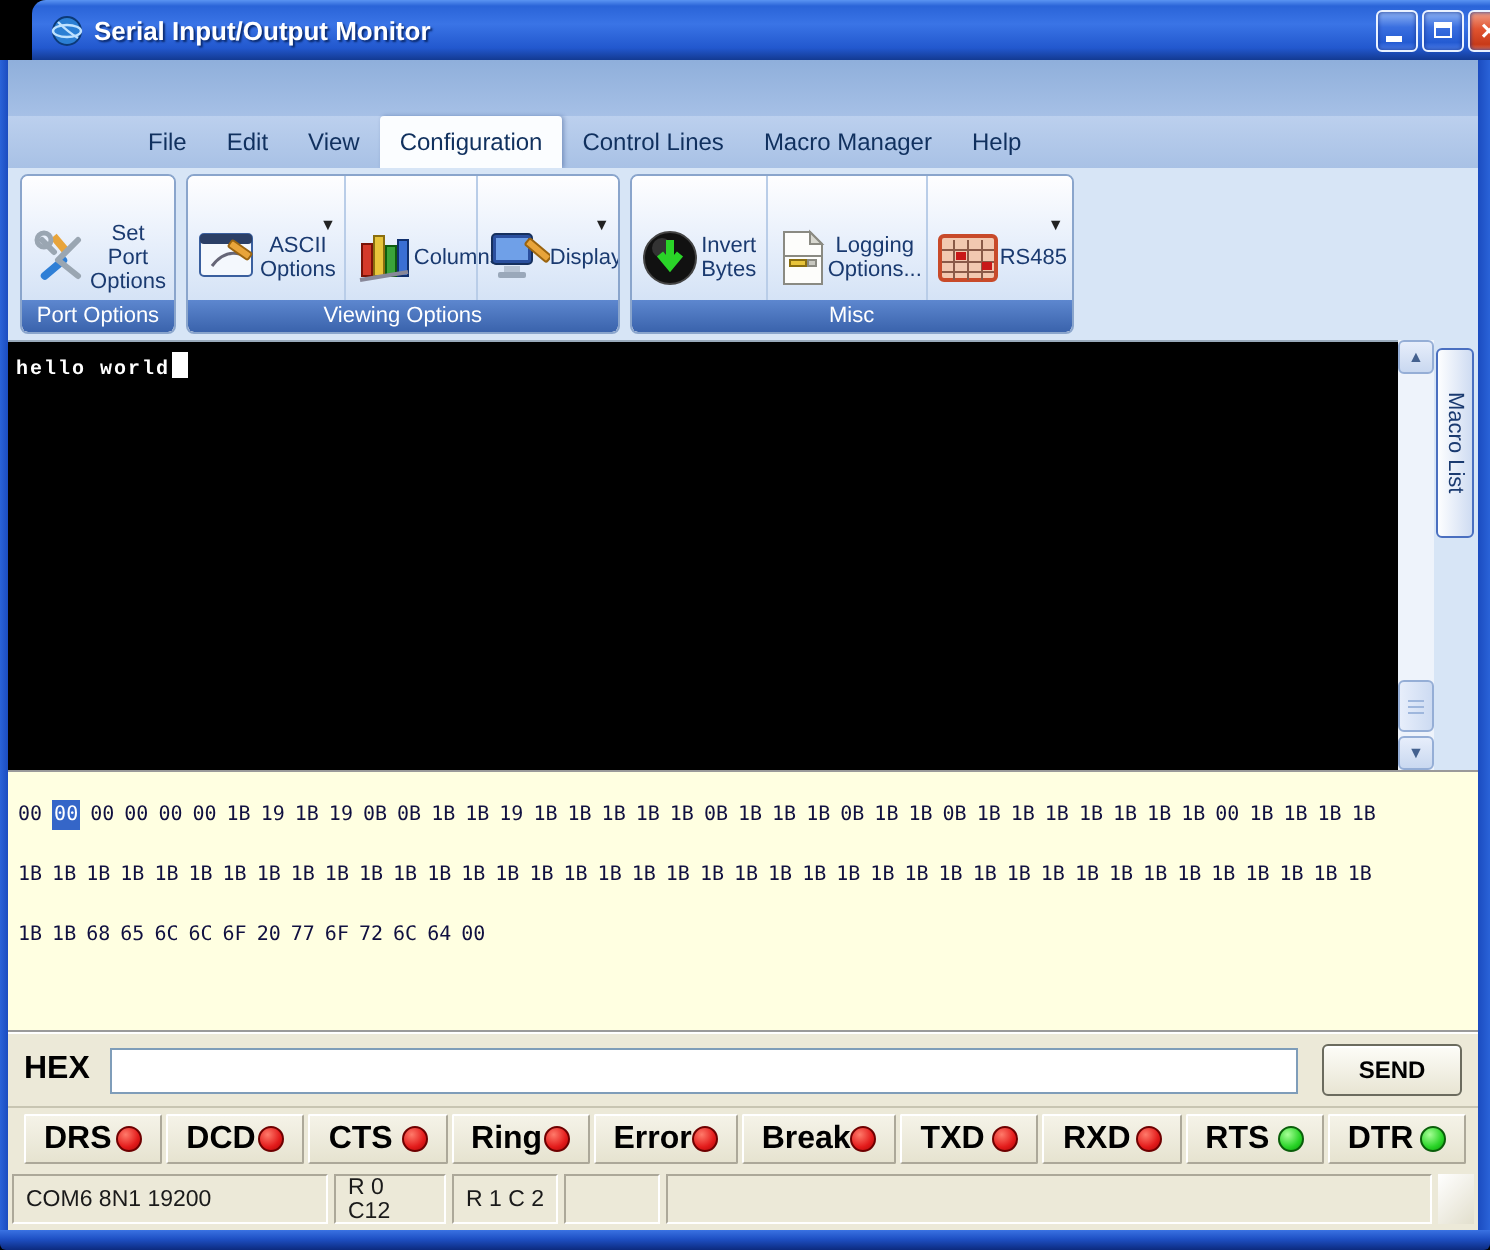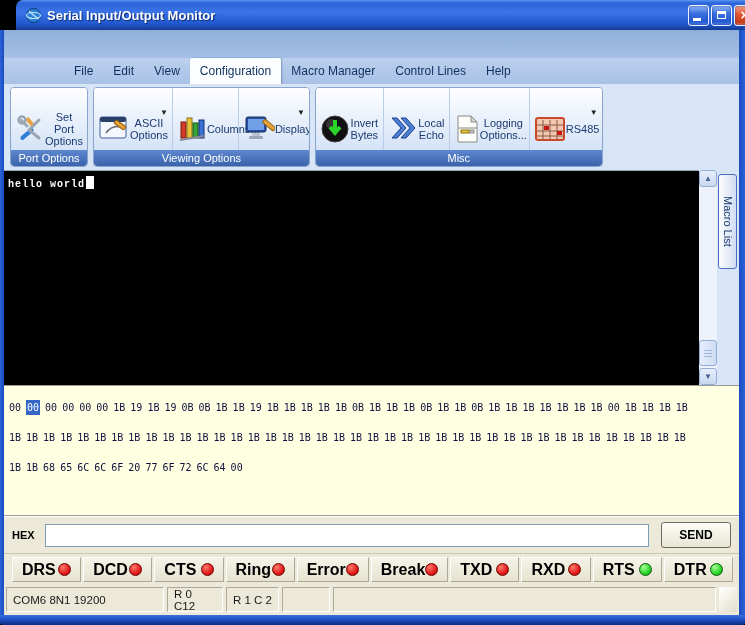--- a/index.html
+++ b/index.html
@@ -74,21 +74,21 @@
 
   
   .hexdump { height:131px; background:#FFFFE1; border-top:1px solid #9a9a9a; border-bottom:1px solid #9a9a9a;
     font-family:"DejaVu Sans Mono",monospace; font-size:10px; color:#101040; padding:7px 5px; overflow:hidden; }
   .hexline { white-space:nowrap; line-height:30px; height:30px; }
   .byte { margin-right:5px; }
   .byte.sel { background:#3566c8; color:#fff; padding:2px 1px; }
 
   
   .hexrow { height:37px; background:#ece9d8; display:flex; align-items:center; padding:0 8px; border-top:1px solid #fff; }
-  .hexrow .hexlabel { font-weight:bold; font-size:11px; color:#000; margin-right:10px; }
+  .hexrow .hexlabel { font-weight:bold; font-size:16px; color:#000; margin-right:10px; }
   .hexrow input { flex:1; height:23px; border:1px solid #7f9db9; background:#fff; font-size:12px; padding:0 4px; margin-right:12px; }
   .sendbtn { width:70px; height:26px; border:1px solid #6b6b5e; border-radius:3px;
     background:linear-gradient(180deg,#fdfdf8,#e8e5d3); font-weight:bold; font-size:12px; color:#000;
     display:flex; align-items:center; justify-content:center; box-shadow:inset 0 1px 0 #fff; }
 
   
   .ledrow { height:32px; background:#ece9d8; display:flex; gap:2px; padding:3px 6px 3px 8px; border-top:1px solid #c8c5b2; }
   .ledpanel { flex:1; border:1px solid #aca899; border-top-color:#fff; border-left-color:#fff; border-radius:1px;
     background:linear-gradient(180deg,#f5f3e8,#e6e3d0); display:flex; align-items:center; justify-content:space-between; padding:0 9px; }
   .ledpanel .ledlbl { font-weight:bold; font-size:16px; color:#000; }
@@ -132,22 +132,22 @@
 
   <div class="client">
 
     <div class="dock-band"></div>
 
     <div class="menubar" id="menubar">
         <div class="menu-item">File</div>
         <div class="menu-item">Edit</div>
         <div class="menu-item">View</div>
         <div class="menu-item selected">Configuration</div>
+        <div class="menu-item">Control Lines</div>
         <div class="menu-item">Macro Manager</div>
-        <div class="menu-item">Control Lines</div>
         <div class="menu-item">Help</div>
       </div>
 
     <div class="toolbar">
 
       <div class="tgroup">
         <div class="tgroup-buttons">
           <div class="tbtn" style="width:76px">
             <span class="icon">
               <svg width="30" height="30" viewBox="0 0 30 30">
@@ -210,29 +210,20 @@
         <div class="tgroup-buttons">
           <div class="tbtn" style="width:68px">
             <span class="icon">
               <svg width="30" height="30" viewBox="0 0 30 30">
                 <circle cx="15" cy="15" r="13" fill="#111" stroke="#444"></circle>
                 <circle cx="11" cy="10" r="5" fill="#333"></circle>
                 <path d="M15 6 L15 17 M10 13 L15 19 L20 13" stroke="#2ad428" stroke-width="4" fill="none"></path>
               </svg>
             </span>
             <span class="lbl">Invert Bytes</span>
-          </div>
-          <div class="tbtn" style="width:66px">
-            <span class="icon">
-              <svg width="30" height="28" viewBox="0 0 30 28">
-                <path d="M4 3 L13 13 L4 23 L9 23 L18 13 L9 3 Z" fill="#4a7fd4" stroke="#1c3f88"></path>
-                <path d="M13 3 L22 13 L13 23 L18 23 L27 13 L18 3 Z" fill="#4a7fd4" stroke="#1c3f88"></path>
-              </svg>
-            </span>
-            <span class="lbl">Local Echo</span>
           </div>
           <div class="tbtn" style="width:80px">
             <span class="icon">
               <svg width="26" height="30" viewBox="0 0 26 30">
                 <path d="M4 2 L17 2 L23 8 L23 28 L4 28 Z" fill="#fdfdfb" stroke="#8a8a82"></path>
                 <path d="M17 2 L17 8 L23 8 Z" fill="#d8d8d0" stroke="#8a8a82"></path>
                 <path d="M4 14 L23 14" stroke="#8a8a82"></path>
                 <rect x="7" y="16" width="8" height="3" fill="#e8c43a" stroke="#8a6e10"></rect>
                 <rect x="16" y="16" width="4" height="3" fill="#c8c8c0" stroke="#8a8a82"></rect>
               </svg>

